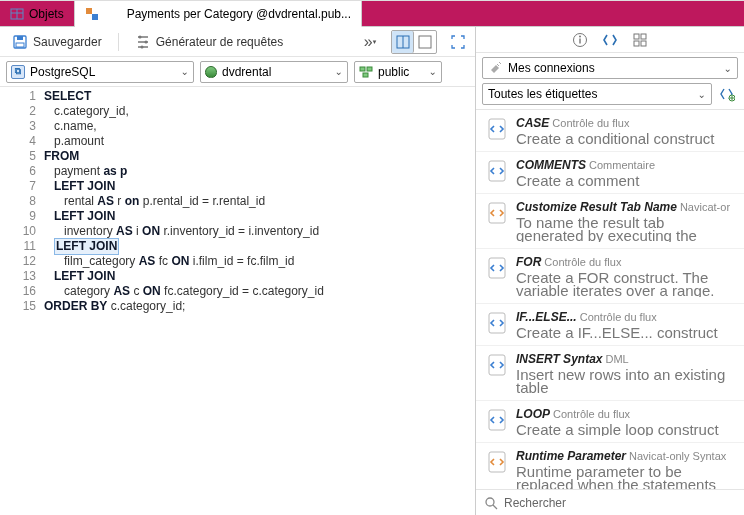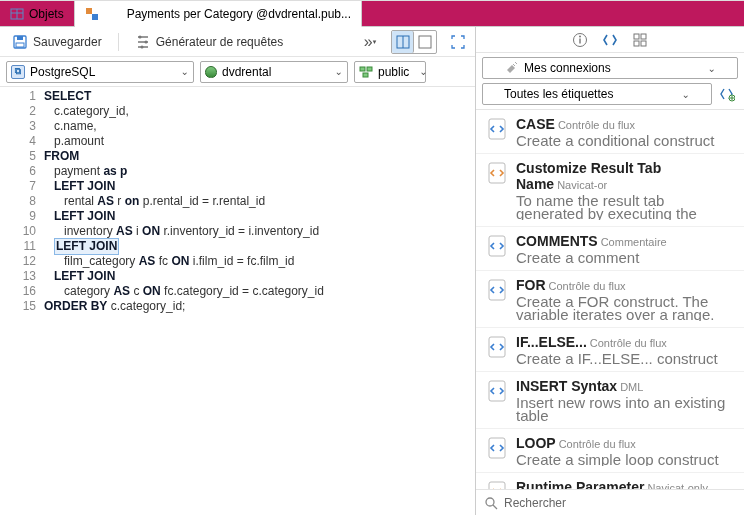--- a/index.html
+++ b/index.html
@@ -21,43 +21,43 @@
 .iconbtn.active { background:#d0e4f7; border:1px solid #8ab8e6; }
 .viewgroup { display:flex; border:1px solid #aaa; border-radius:2px; }
 .viewgroup .iconbtn { border:none; border-right:1px solid #aaa; }
 .viewgroup .iconbtn:last-child { border-right:none; }
 
 .selectors { display:flex; align-items:center; height:30px; padding:3px 6px; gap:6px; border-bottom:1px solid #e4e4e4; }
 .combo { display:flex; align-items:center; border:1px solid #aaa; border-radius:2px; height:22px; padding:0 4px; background:#fff; gap:5px; }
 .combo .chev { color:#555; font-size:10px; }
 .combo-pg { width:188px; }
 .combo-db { width:148px; }
-.combo-sc { width:72px; }
+.combo-sc { width:88px; }
 .sq { width:14px; height:14px; border:1px solid #999; border-radius:2px; display:flex; align-items:center; justify-content:center; font-size:9px; }
 .cyl { width:12px; height:12px; background:linear-gradient(#7fc97f,#3a8a3a); border-radius:50% 50% 45% 45%; border:1px solid #2a6a2a; }
 
 .editor { flex:1; display:flex; font-family:Consolas,monospace; font-size:13px; line-height:15px; overflow:auto; background:#fff; }
 .gutter { width:44px; text-align:right; padding:2px 8px 2px 0; color:#888; user-select:none; background:#fff; }
 .code { padding:2px 0; white-space:pre; color:#333; }
 .kw { color:#0f172a; font-weight:bold; }
 .cursor-line { display:inline-block; border:1px solid #8ab8e6; background:#e6f0fb; padding:0 1px; margin:-1px 0; }
 
 .right-top { display:flex; justify-content:center; align-items:center; height:26px; gap:12px; border-bottom:1px solid #e4e4e4; }
 .right-top .ic { width:18px; height:18px; display:flex; align-items:center; justify-content:center; cursor:pointer; color:#555; }
 .right-top .ic.active { color:#2a6fb3; }
 
 .combo-row { padding:4px 6px; display:flex; align-items:center; gap:4px; }
-.combo-full { flex:1; display:flex; align-items:center; border:1px solid #aaa; border-radius:2px; height:22px; padding:0 21px; gap:6px; }
+.combo-full { flex:1; display:flex; align-items:center; border:1px solid #aaa; border-radius:2px; height:22px; padding:0 5px; gap:6px; }
 .combo-full .chev { color:#555; font-size:10px; }
 
 .snips { flex:1; overflow:hidden; border-top:1px solid #e4e4e4; }
 .snip { display:flex; gap:8px; padding:6px 10px; border-bottom:1px solid #f0f0f0; }
 .snip-icon { width:22px; height:22px; flex-shrink:0; display:flex; align-items:center; justify-content:center; margin-top:2px; }
 .snip-body { flex:1; min-width:0; }
-.snip-title { font-weight:bold; font-size:14px; color:#222; }
+.snip-title { font-weight:bold; font-size:12px; color:#222;font-style:italic; }
 .snip-type { font-size:11px; color:#888; font-weight:normal; margin-left:3px; }
 .snip-desc { font-size:15px; color:#777; margin-top:2px; line-height:13px; max-height:26px; overflow:hidden; }
 
 .search-row { display:flex; align-items:center; height:26px; padding:0 8px; gap:6px; border-top:1px solid #e4e4e4; color:#666; }
 
 svg { display:block; }
 </style>
 </head>
 <body>
 
@@ -242,38 +242,38 @@
           </div>
           <div class="snip-body">
             <div><span class="snip-title">CASE</span><span class="snip-type">Contrôle du flux</span></div>
             <div class="snip-desc">Create a conditional construct</div>
           </div>
         </div>
         <div class="snip">
           <div class="snip-icon">
             <svg width="20" height="22">
               <rect x="2" y="1" width="16" height="20" rx="2" fill="#fff" stroke="#bbb"></rect>
+              <path d="M7 8 L4 11 L7 14 M13 8 L16 11 L13 14" fill="none" stroke="#3b7fd1" stroke-width="1.6"></path>
+            </svg>
+          </div>
+          <div class="snip-body">
+            <div><span class="snip-title">COMMENTS</span><span class="snip-type">Commentaire</span></div>
+            <div class="snip-desc">Create a comment</div>
+          </div>
+        </div>
+        <div class="snip">
+          <div class="snip-icon">
+            <svg width="20" height="22">
+              <rect x="2" y="1" width="16" height="20" rx="2" fill="#fff" stroke="#bbb"></rect>
               <path d="M7 8 L4 11 L7 14 M13 8 L16 11 L13 14" fill="none" stroke="#e28b3b" stroke-width="1.6"></path>
             </svg>
           </div>
           <div class="snip-body">
             <div><span class="snip-title">Customize Result Tab Name</span><span class="snip-type">Navicat-or</span></div>
             <div class="snip-desc">To name the result tab generated by executing the statement.</div>
-          </div>
-        </div>
-        <div class="snip">
-          <div class="snip-icon">
-            <svg width="20" height="22">
-              <rect x="2" y="1" width="16" height="20" rx="2" fill="#fff" stroke="#bbb"></rect>
-              <path d="M7 8 L4 11 L7 14 M13 8 L16 11 L13 14" fill="none" stroke="#3b7fd1" stroke-width="1.6"></path>
-            </svg>
-          </div>
-          <div class="snip-body">
-            <div><span class="snip-title">COMMENTS</span><span class="snip-type">Commentaire</span></div>
-            <div class="snip-desc">Create a comment</div>
           </div>
         </div>
         <div class="snip">
           <div class="snip-icon">
             <svg width="20" height="22">
               <rect x="2" y="1" width="16" height="20" rx="2" fill="#fff" stroke="#bbb"></rect>
               <path d="M7 8 L4 11 L7 14 M13 8 L16 11 L13 14" fill="none" stroke="#3b7fd1" stroke-width="1.6"></path>
             </svg>
           </div>
           <div class="snip-body">

